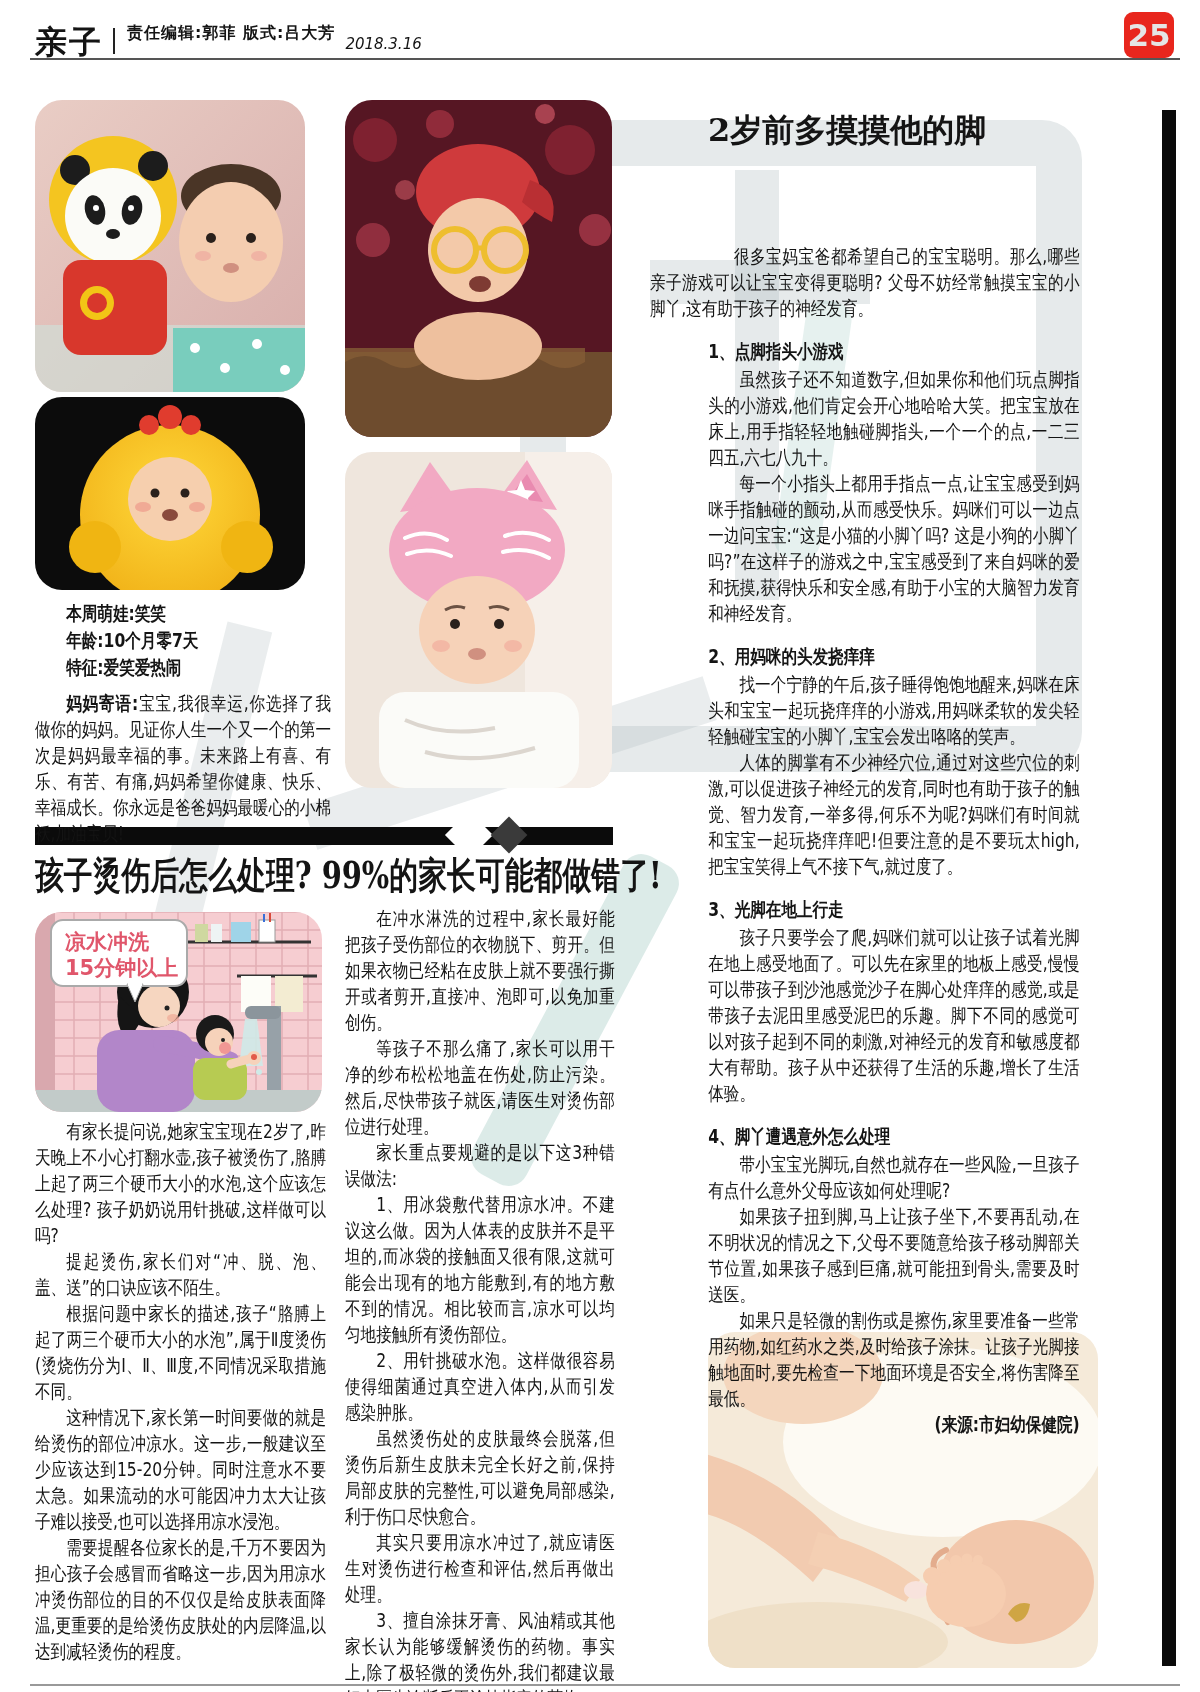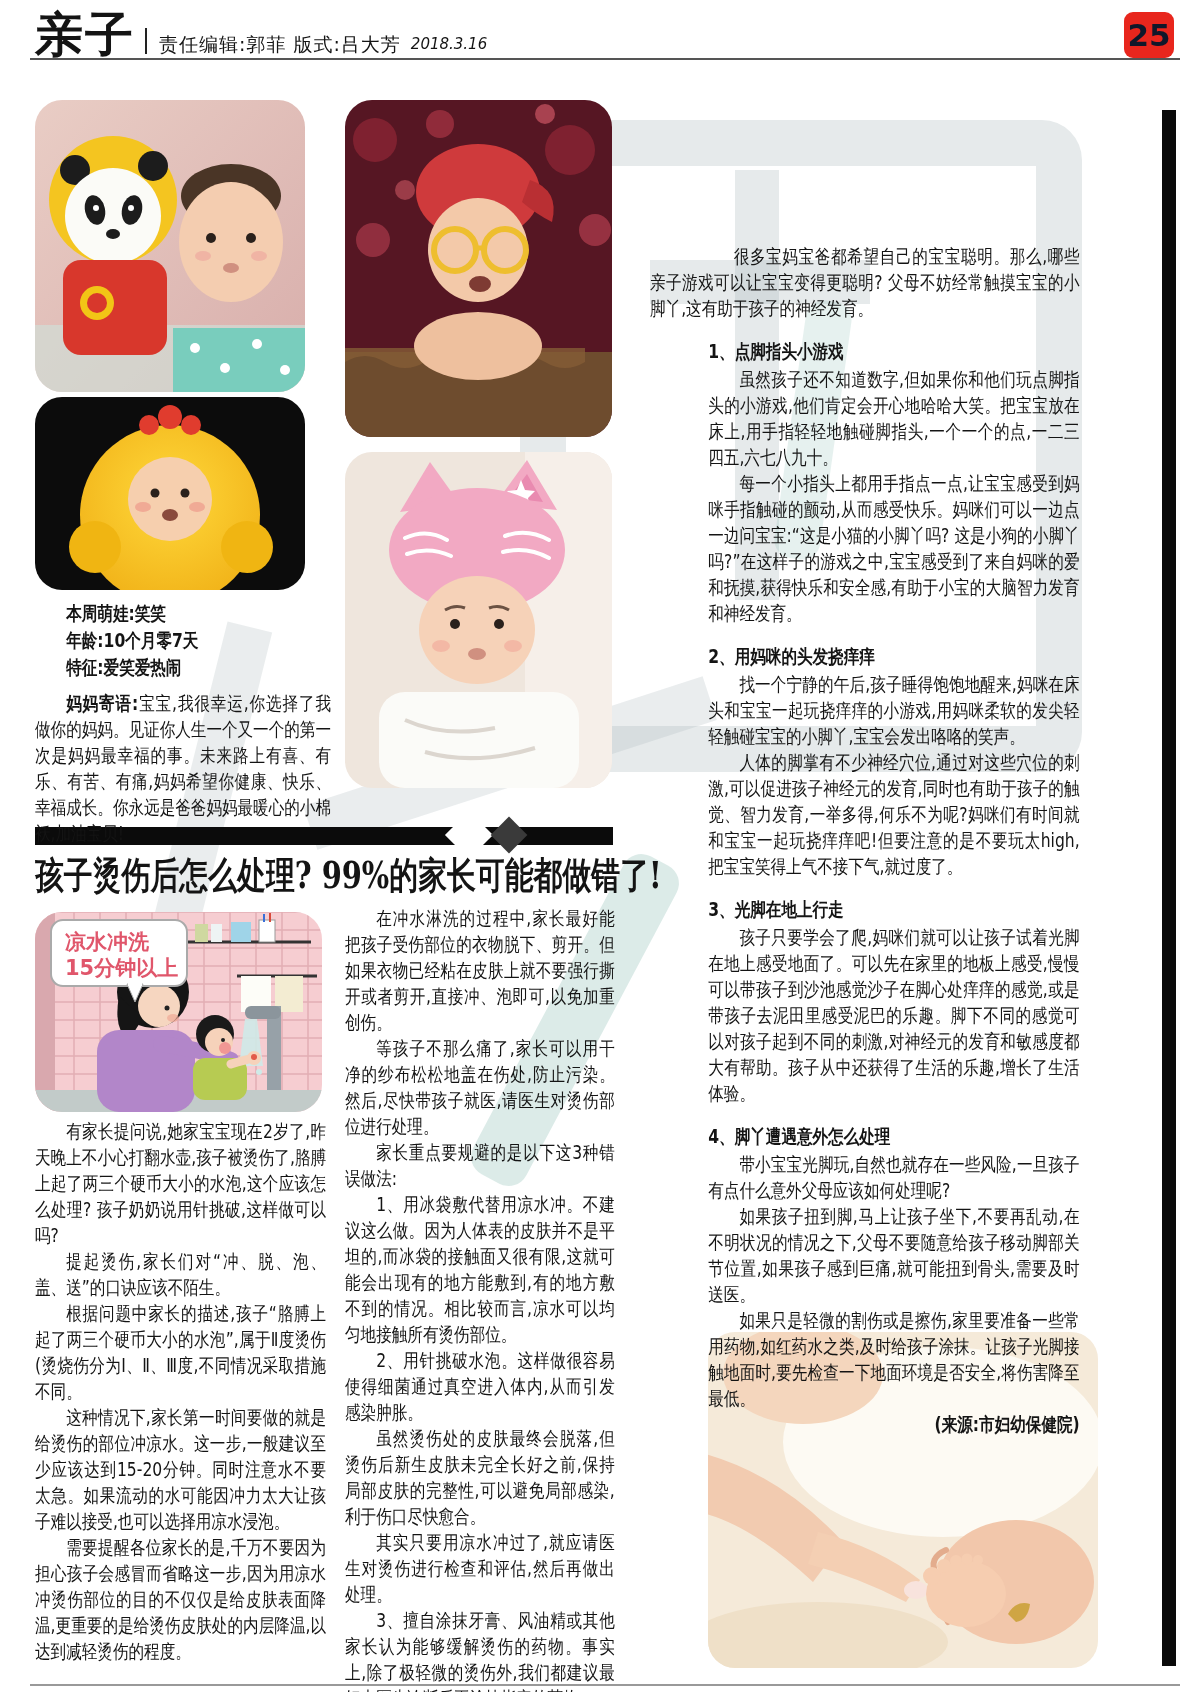--- a/index.html
+++ b/index.html
@@ -2,27 +2,27 @@
 <html><head>
 <meta charset="utf-8">
 <style>
   html,body{margin:0;padding:0;}
   body{width:1200px;height:1692px;position:relative;background:#ffffff;
        font-family:"DejaVu Sans",sans-serif;color:#141414;overflow:hidden;}
   .abs{position:absolute;}
 
   
   .hdr{left:35px;top:10px;height:48px;display:flex;align-items:flex-end;}
-  .hdr-section{font-size:48px;font-weight:bold;line-height:1;letter-spacing:2px;}
+  .hdr-section{font-size:32px;font-weight:bold;line-height:1;letter-spacing:2px;}
   .hdr-div{width:2px;height:26px;background:#222;margin:0 12px 4px 10px;}
-  .hdr-credits{font-size:19px;font-weight:normal;padding-bottom:0;letter-spacing:1px;}
+  .hdr-credits{font-size:16px;font-weight:bold;padding-bottom:14px;letter-spacing:1px;}
   .hdr-date{font-size:15px;font-weight:normal;font-style:italic;padding-bottom:5px;margin-left:10px;}
   .hdr-rule{left:30px;top:58px;width:1150px;height:2px;background:#555;}
   .page-badge{left:1124px;top:12px;width:50px;height:46px;background:#e8261d;border-radius:9px;
-              color:#0f172a;font-size:31px;font-weight:bold;display:flex;align-items:center;justify-content:center;}
+              color:#e5e5e5;font-size:31px;font-weight:bold;display:flex;align-items:center;justify-content:center;}
   .side-bar{left:1162px;top:110px;width:14px;height:1556px;background:#0a0a0a;}
   .bottom-rule{left:30px;top:1684px;width:1150px;height:2px;background:#999;}
 
   
   .wm{pointer-events:none;z-index:1;}
   .wm-box{left:520px;top:120px;width:470px;height:560px;border:46px solid rgba(173,184,189,.30);border-radius:40px;}
   .wm-s1{left:650px;top:260px;width:220px;height:44px;background:rgba(173,184,189,.30);}
   .wm-s2{left:735px;top:170px;width:44px;height:430px;background:rgba(173,184,189,.30);}
   .wm-s3{left:300px;top:740px;width:420px;height:46px;background:rgba(173,184,189,.26);transform:rotate(-18deg);}
   .wm-s4{left:170px;top:620px;width:46px;height:470px;background:rgba(173,184,189,.26);transform:rotate(14deg);}
@@ -287,20 +287,21 @@
   <p>家长重点要规避的是以下这3种错误做法:</p>
   <p>1、用冰袋敷代替用凉水冲。不建议这么做。因为人体表的皮肤并不是平坦的,而冰袋的接触面又很有限,这就可能会出现有的地方能敷到,有的地方敷不到的情况。相比较而言,凉水可以均匀地接触所有烫伤部位。</p>
   <p>2、用针挑破水泡。这样做很容易使得细菌通过真空进入体内,从而引发感染肿胀。</p>
   <p>虽然烫伤处的皮肤最终会脱落,但烫伤后新生皮肤未完全长好之前,保持局部皮肤的完整性,可以避免局部感染,利于伤口尽快愈合。</p>
   <p>其实只要用凉水冲过了,就应请医生对烫伤进行检查和评估,然后再做出处理。</p>
   <p>3、擅自涂抹牙膏、风油精或其他家长认为能够缓解烫伤的药物。事实上,除了极轻微的烫伤外,我们都建议最好由医生诊断后再涂抹指定的药物。</p>
 
 </div>
 
 <div class="abs foot-title">
+  <div>2岁前多摸摸他的脚</div>
 </div>
 
 <div class="abs colflow foot-flow">
   <p class="foot-intro">很多宝妈宝爸都希望自己的宝宝聪明。那么,哪些亲子游戏可以让宝宝变得更聪明? 父母不妨经常触摸宝宝的小脚丫,这有助于孩子的神经发育。</p>
 
   <div class="sec">
     <p class="sec-head">1、点脚指头小游戏</p>
     <p>虽然孩子还不知道数字,但如果你和他们玩点脚指头的小游戏,他们肯定会开心地哈哈大笑。把宝宝放在床上,用手指轻轻地触碰脚指头,一个一个的点,一二三四五,六七八九十。</p>
     <p>每一个小指头上都用手指点一点,让宝宝感受到妈咪手指触碰的颤动,从而感受快乐。妈咪们可以一边点一边问宝宝:“这是小猫的小脚丫吗? 这是小狗的小脚丫吗?”在这样子的游戏之中,宝宝感受到了来自妈咪的爱和抚摸,获得快乐和安全感,有助于小宝的大脑智力发育和神经发育。</p>
   </div>

